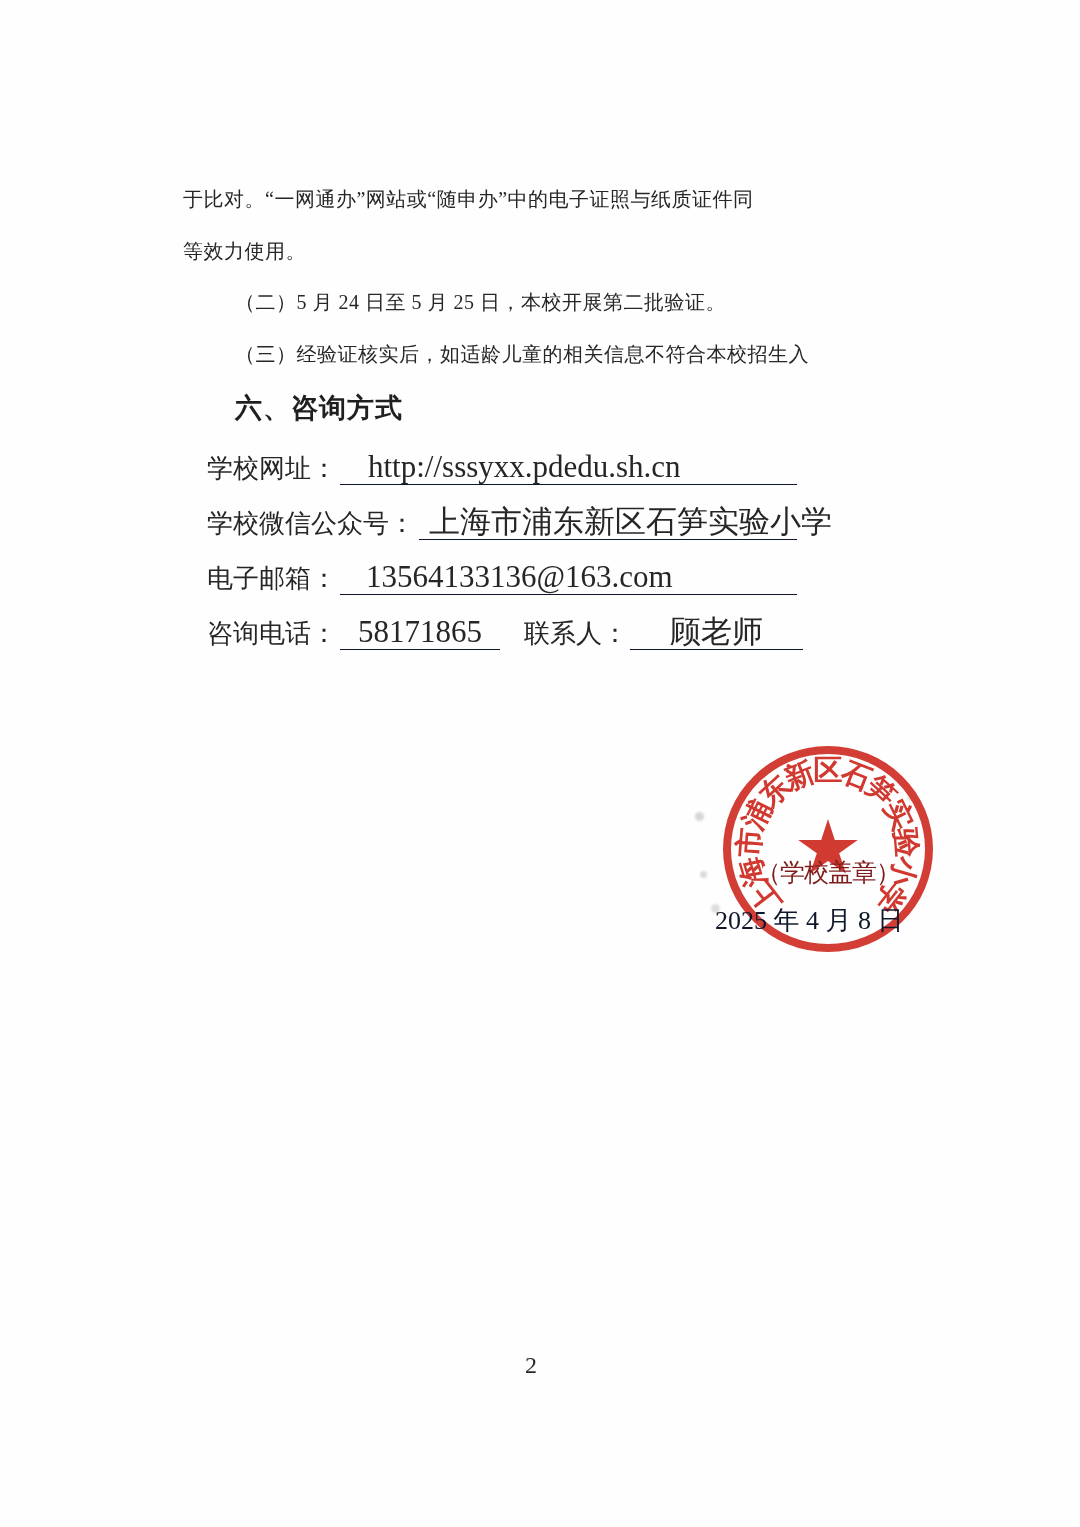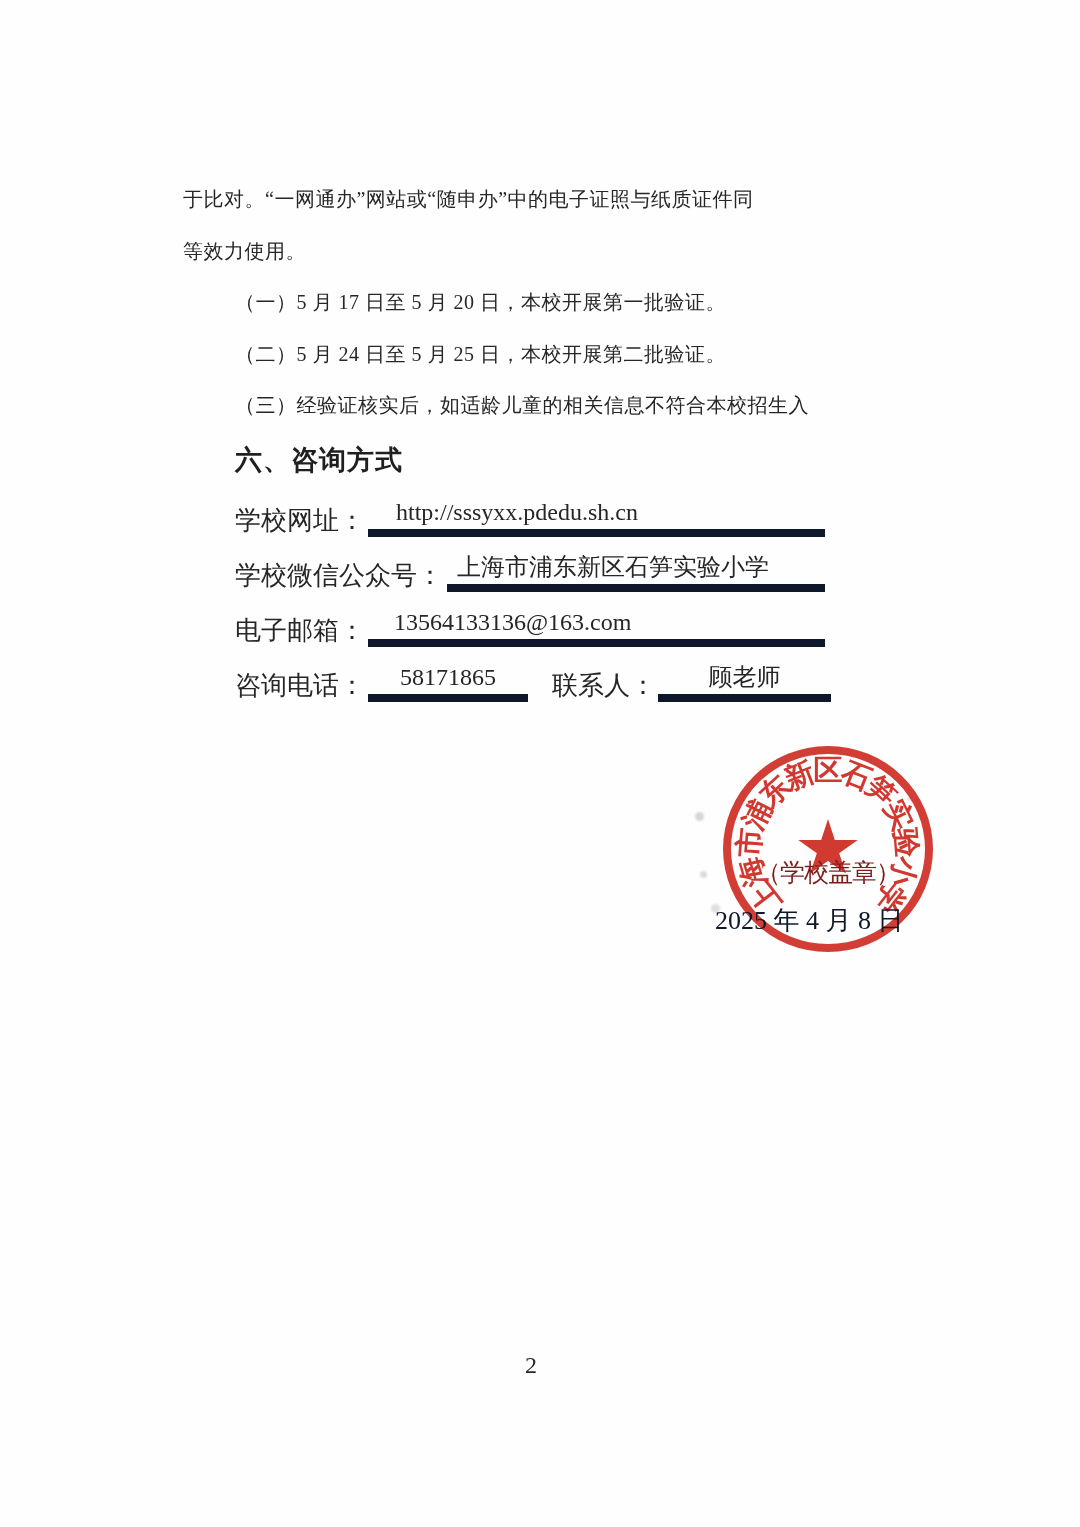--- a/index.html
+++ b/index.html
@@ -20,36 +20,36 @@
     font-size:20px; letter-spacing:0.5px;
     height:51.5px; line-height:51.5px;
     white-space:nowrap;
   }
   .indent { padding-left:52px; }
   .heading {
     font-size:27px; font-weight:bold; color:#1f1f1f;
     height:52px; line-height:52px; margin-top:4px;
     padding-left:52px; letter-spacing:1px;font-family:Liberation Mono, monospace;
   }
-  .contact { margin-left:52px; margin-top:6px; }
+  .contact { margin-left:24px; margin-top:6px; }
   .crow {
     height:55px; display:flex; align-items:flex-end;
     padding-bottom:12px;
   }
   .lab {
     display:inline-block; font-size:26px; line-height:32px;
     white-space:nowrap; overflow:visible; flex:0 0 auto;
   }
   .w5 { width:133px; }
   .w8 { width:212px; }
   .w4 { width:106px; margin-left:24px; }
   .uline {
     display:inline-block; flex:0 0 auto;
-    border-bottom:8px solid #0f172a;
-    font-size:24px; line-height:34px;
+    border-bottom:1px solid #0f172a;
+    font-size:31px; line-height:34px;
     white-space:nowrap;
   }
   .u-web   { width:457px; padding-left:28px; }
   .u-wechat{ width:378px; padding-left:10px; }
   .u-email { width:457px; padding-left:26px; }
   .u-phone { width:160px; text-align:center; }
   .u-person{ width:173px; text-align:center; }
 
   
   .stamp {
@@ -95,21 +95,20 @@
   }
 </style>
 </head>
 <body>
 
 <div class="page">
 
   <div class="content">
     <div class="bodyline">于比对。“一网通办”网站或“随申办”中的电子证照与纸质证件同</div>
     <div class="bodyline">等效力使用。</div>
-    <div class="bodyline indent">（一）5 月 17 日至 5 月 20 日，本校开展第一批验证。</div>
     <div class="bodyline indent">（二）5 月 24 日至 5 月 25 日，本校开展第二批验证。</div>
     <div class="bodyline indent">（三）经验证核实后，如适龄儿童的相关信息不符合本校招生入</div>
 
     <div class="heading">六、咨询方式</div>
 
     <div class="contact">
       <div class="crow">
         <span class="lab w5">学校网址：</span>
         <span class="uline u-web">http://sssyxx.pdedu.sh.cn</span>
       </div>

